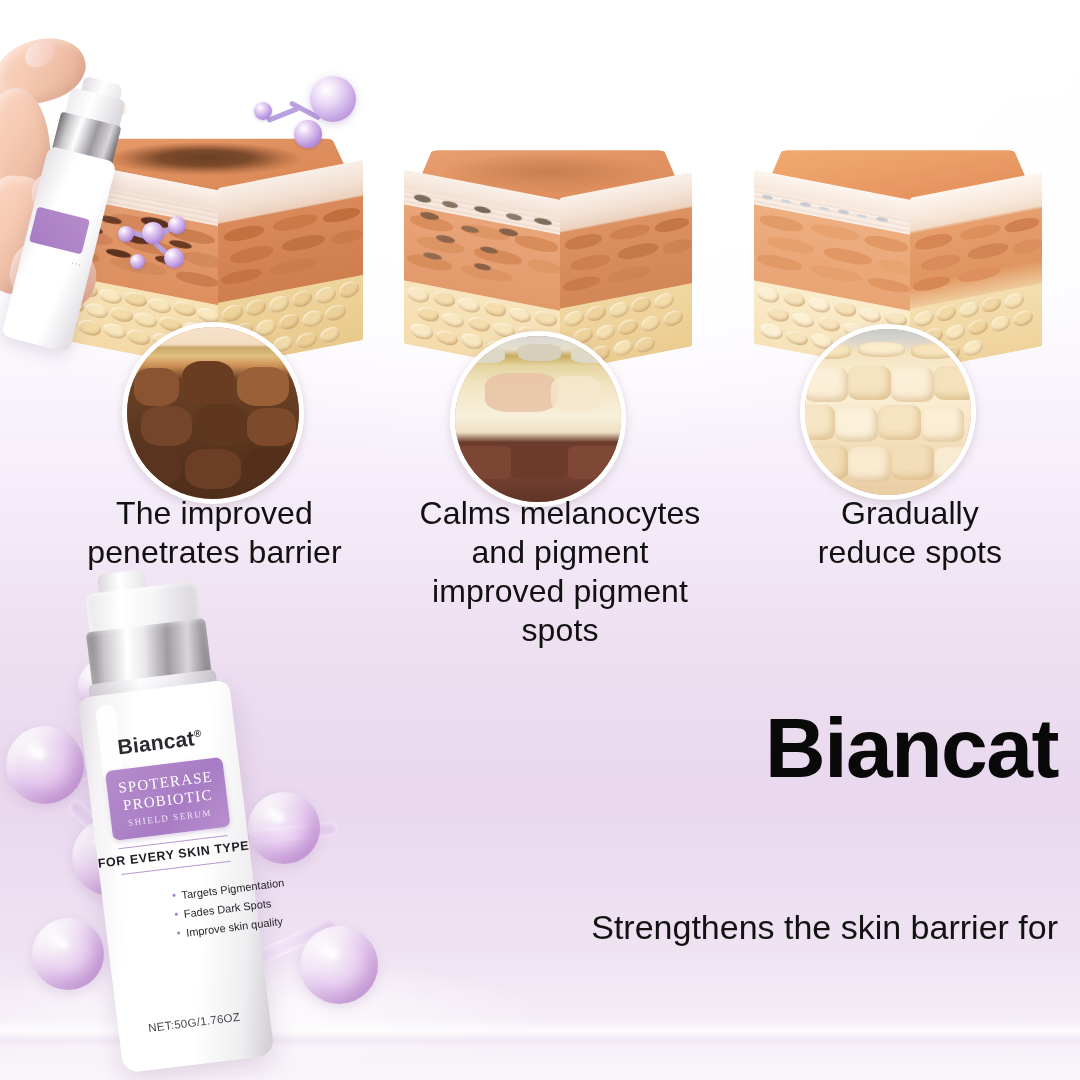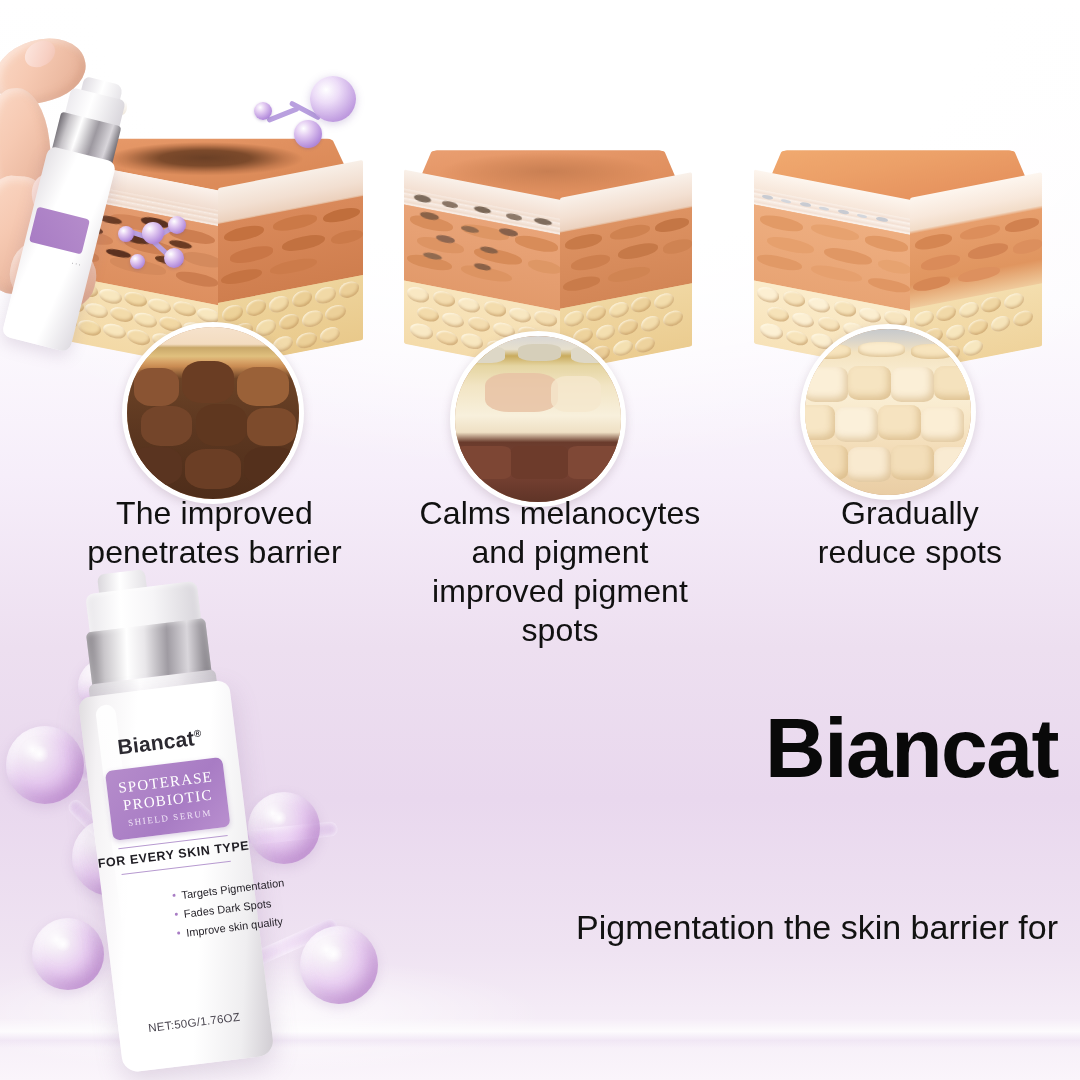--- a/index.html
+++ b/index.html
@@ -564,16 +564,16 @@
     </ul>
 
     <div class="b-net">NET:50G/1.76OZ</div>
   </div>
 
   <div class="headline">
     <div class="h-line2">Biancat</div>
   </div>
 
   <div class="subhead">
-    <div>Pigmentation the skin barrier for</div>
+    <div>Strengthens the skin barrier for</div>
   </div>
 
 </div>
 
 </body></html>

